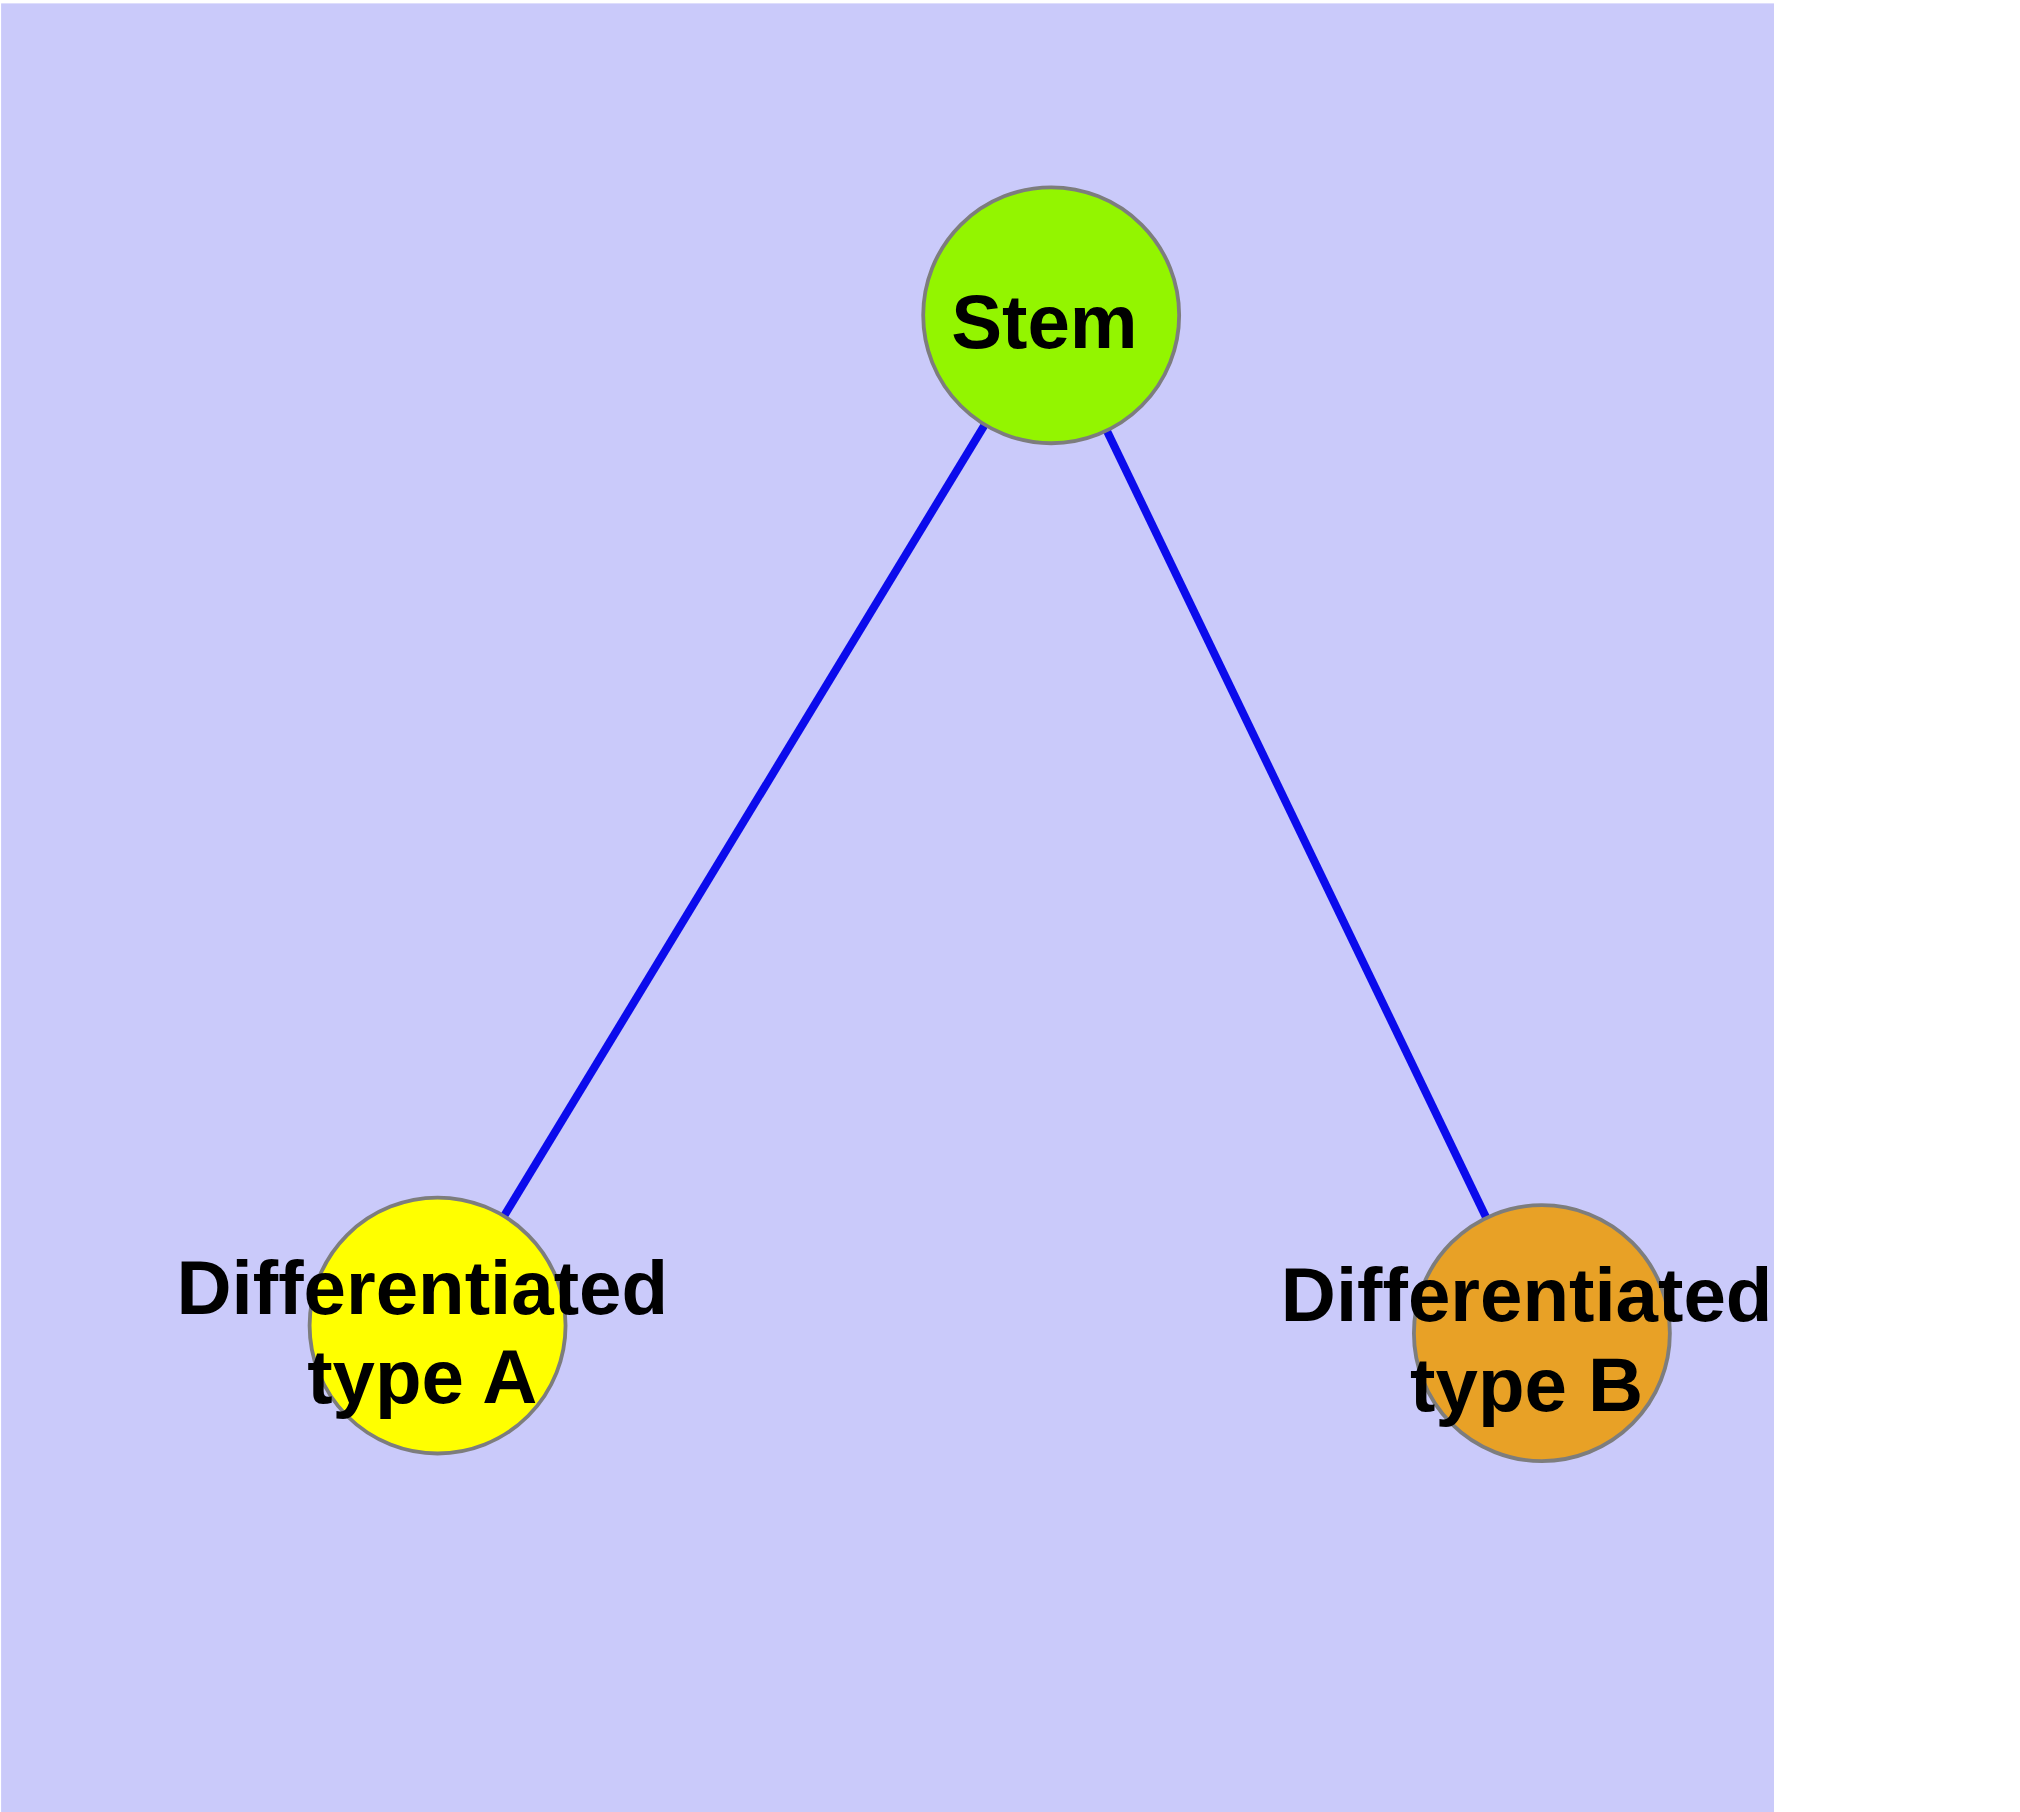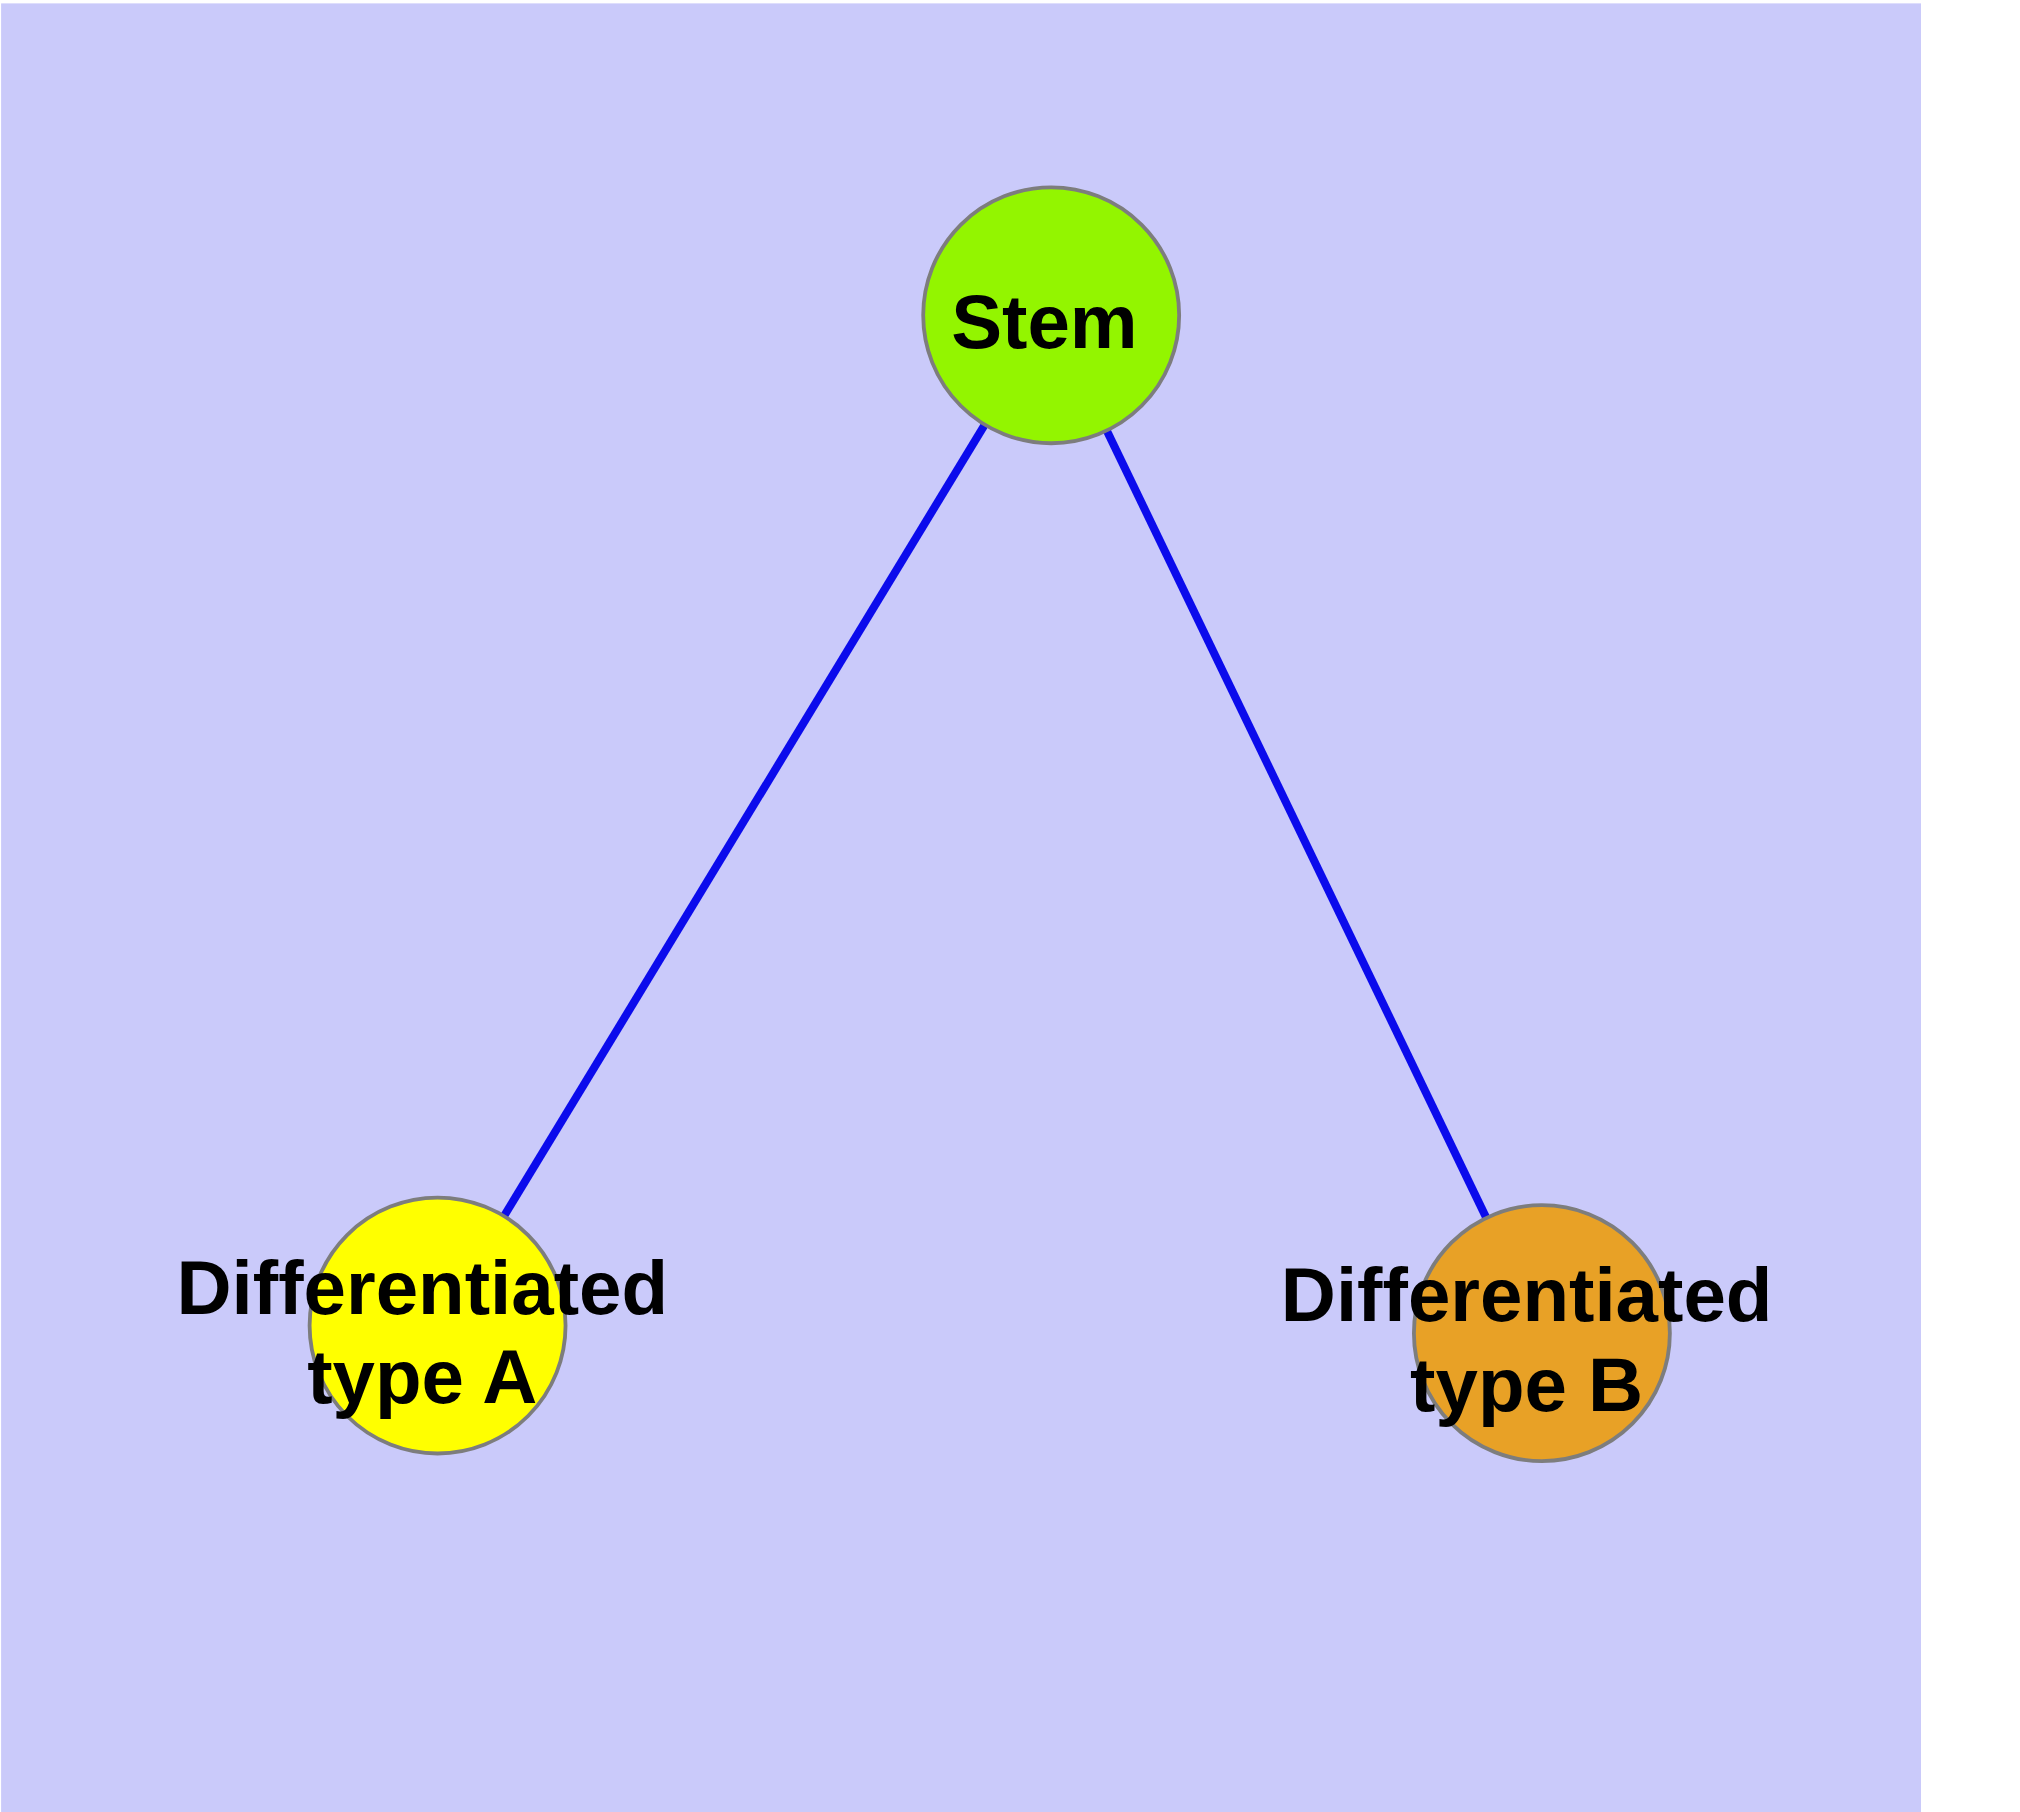--- a/index.html
+++ b/index.html
@@ -1,21 +1,21 @@
 <!DOCTYPE html>
 <html style="font-size:13.6px"><head>
 <meta charset="utf-8">
 <style>
   html, body {
     margin: 0;
     padding: 0;
     background: #FFFFFF;
   }
   .canvas-wrap {
-    width: 1921px;
+    width: 1774px;
     height: 1812px;
     position: relative;
     overflow: hidden;
   }
   svg { display: block; }
   .node-label {
     font-family: "Liberation Sans", "DejaVu Sans", sans-serif;
     font-weight: bold;
   }
 </style>

